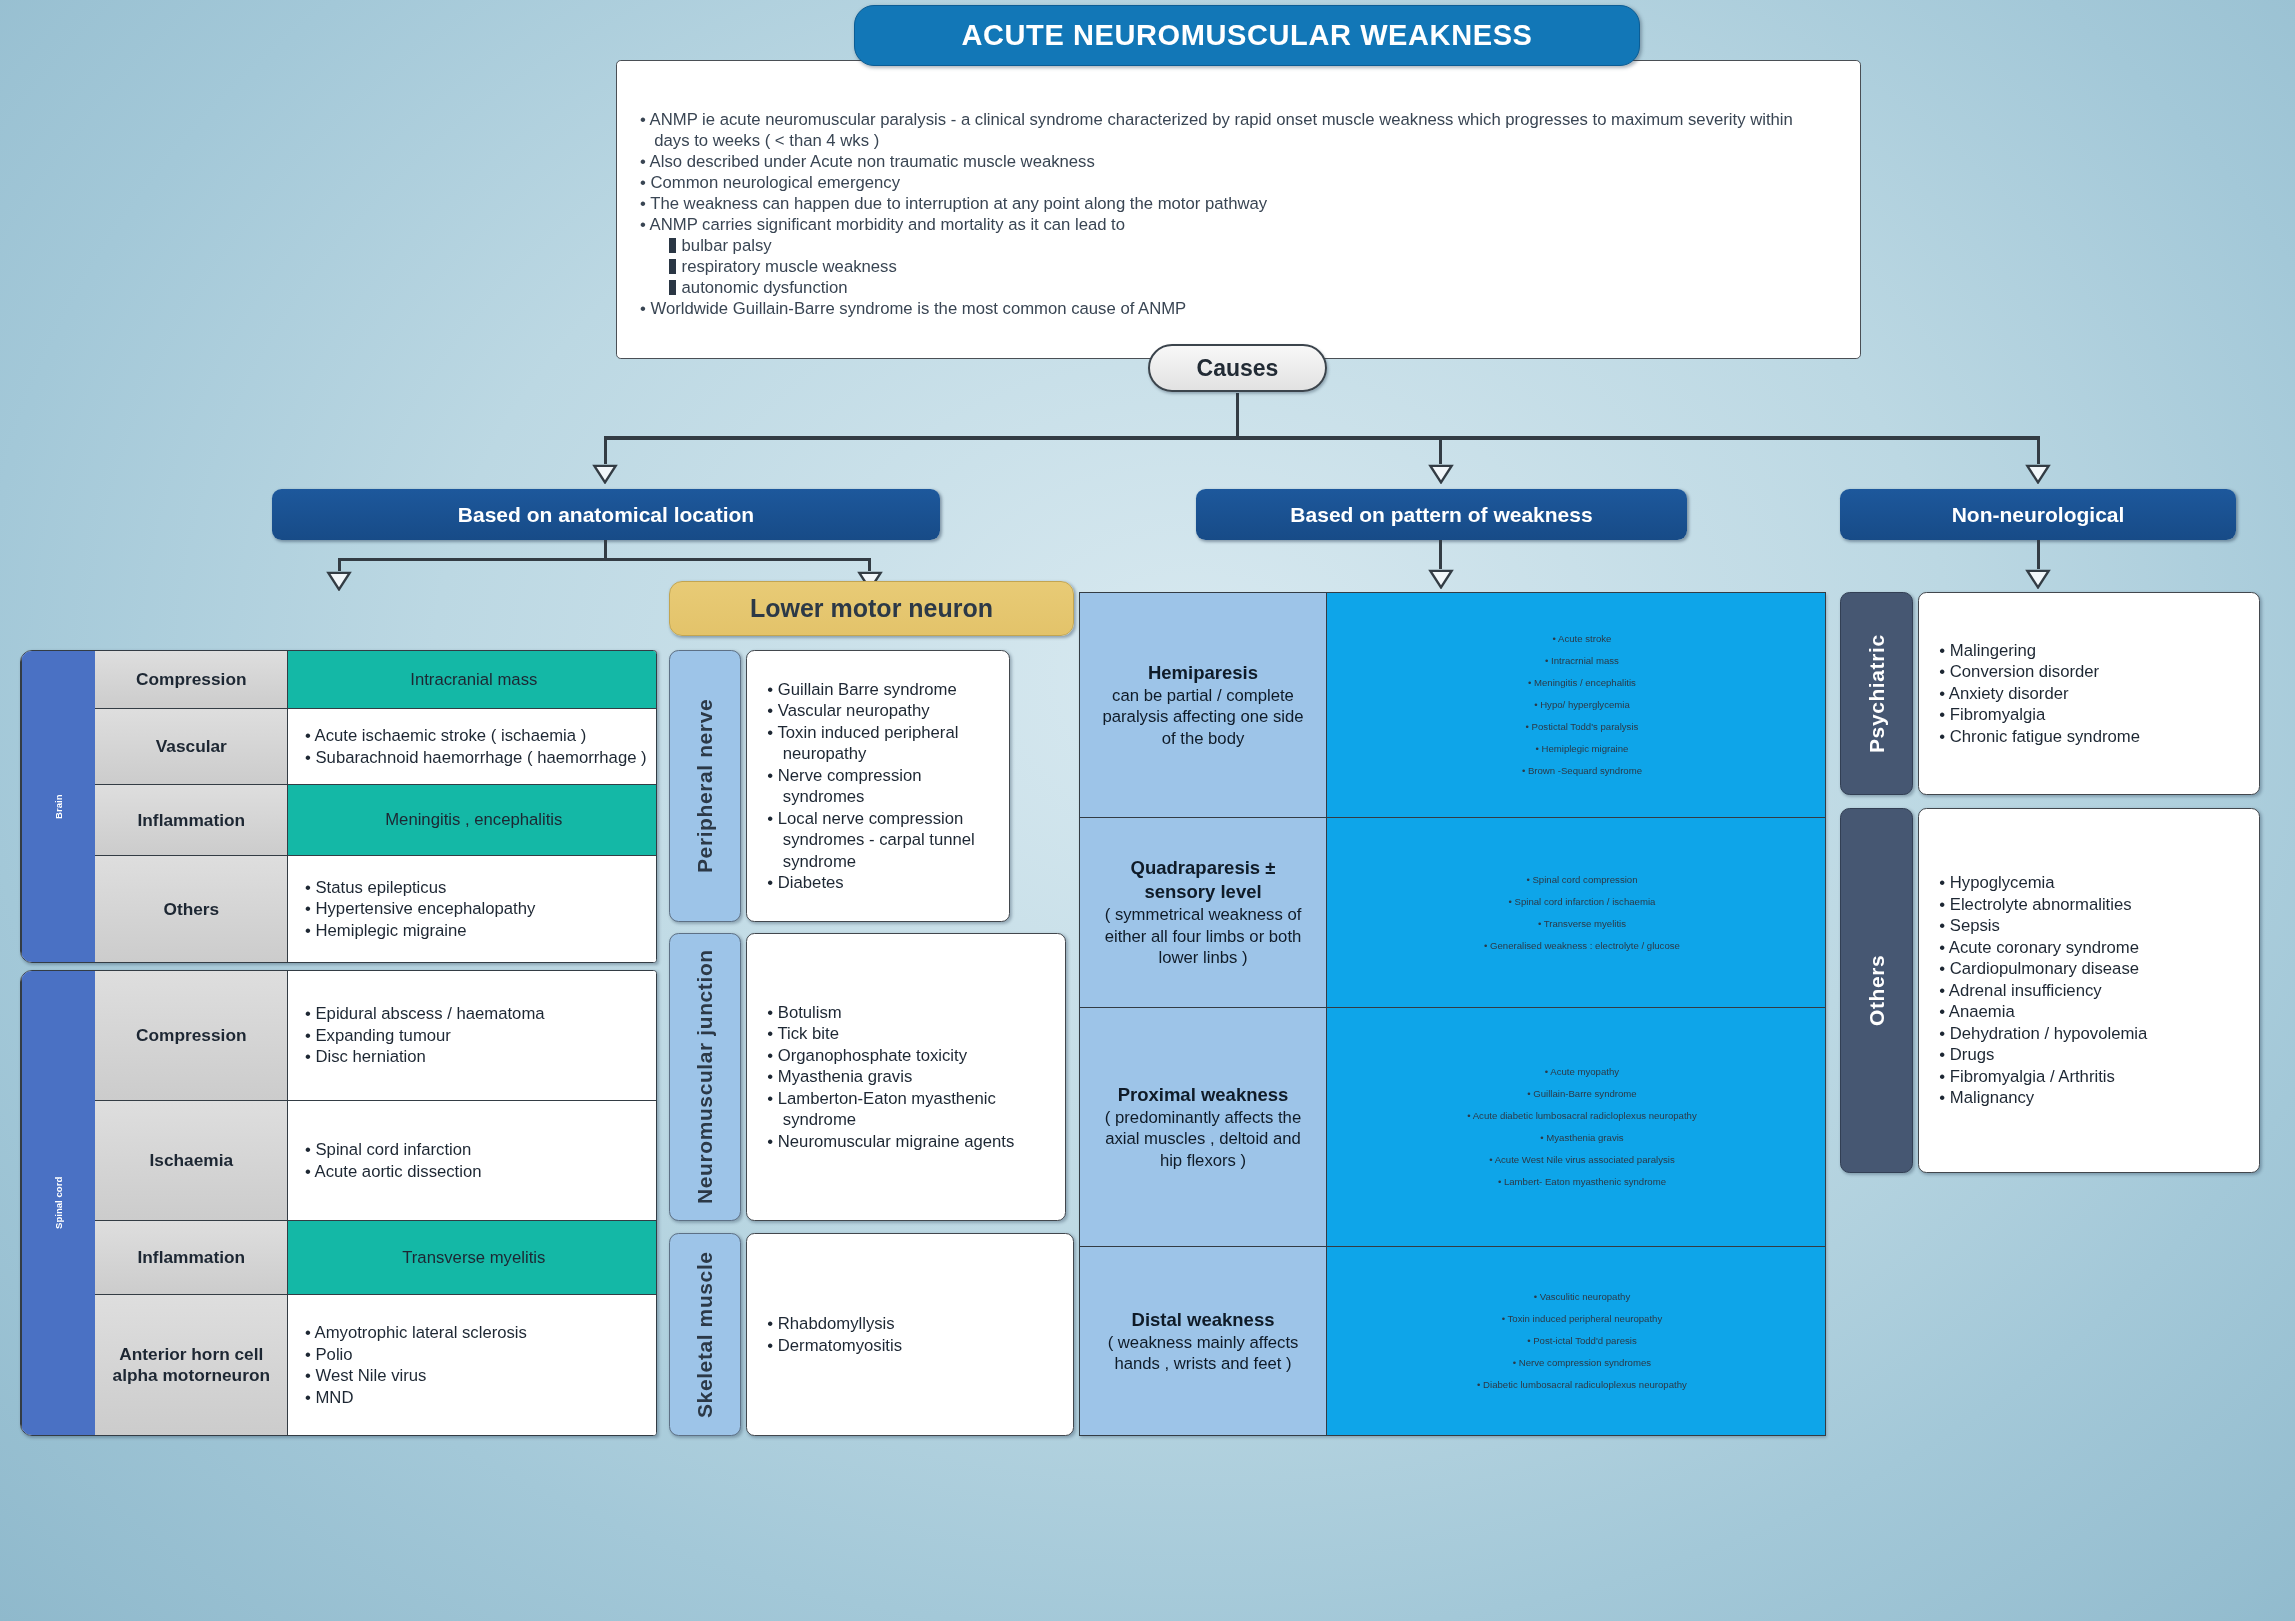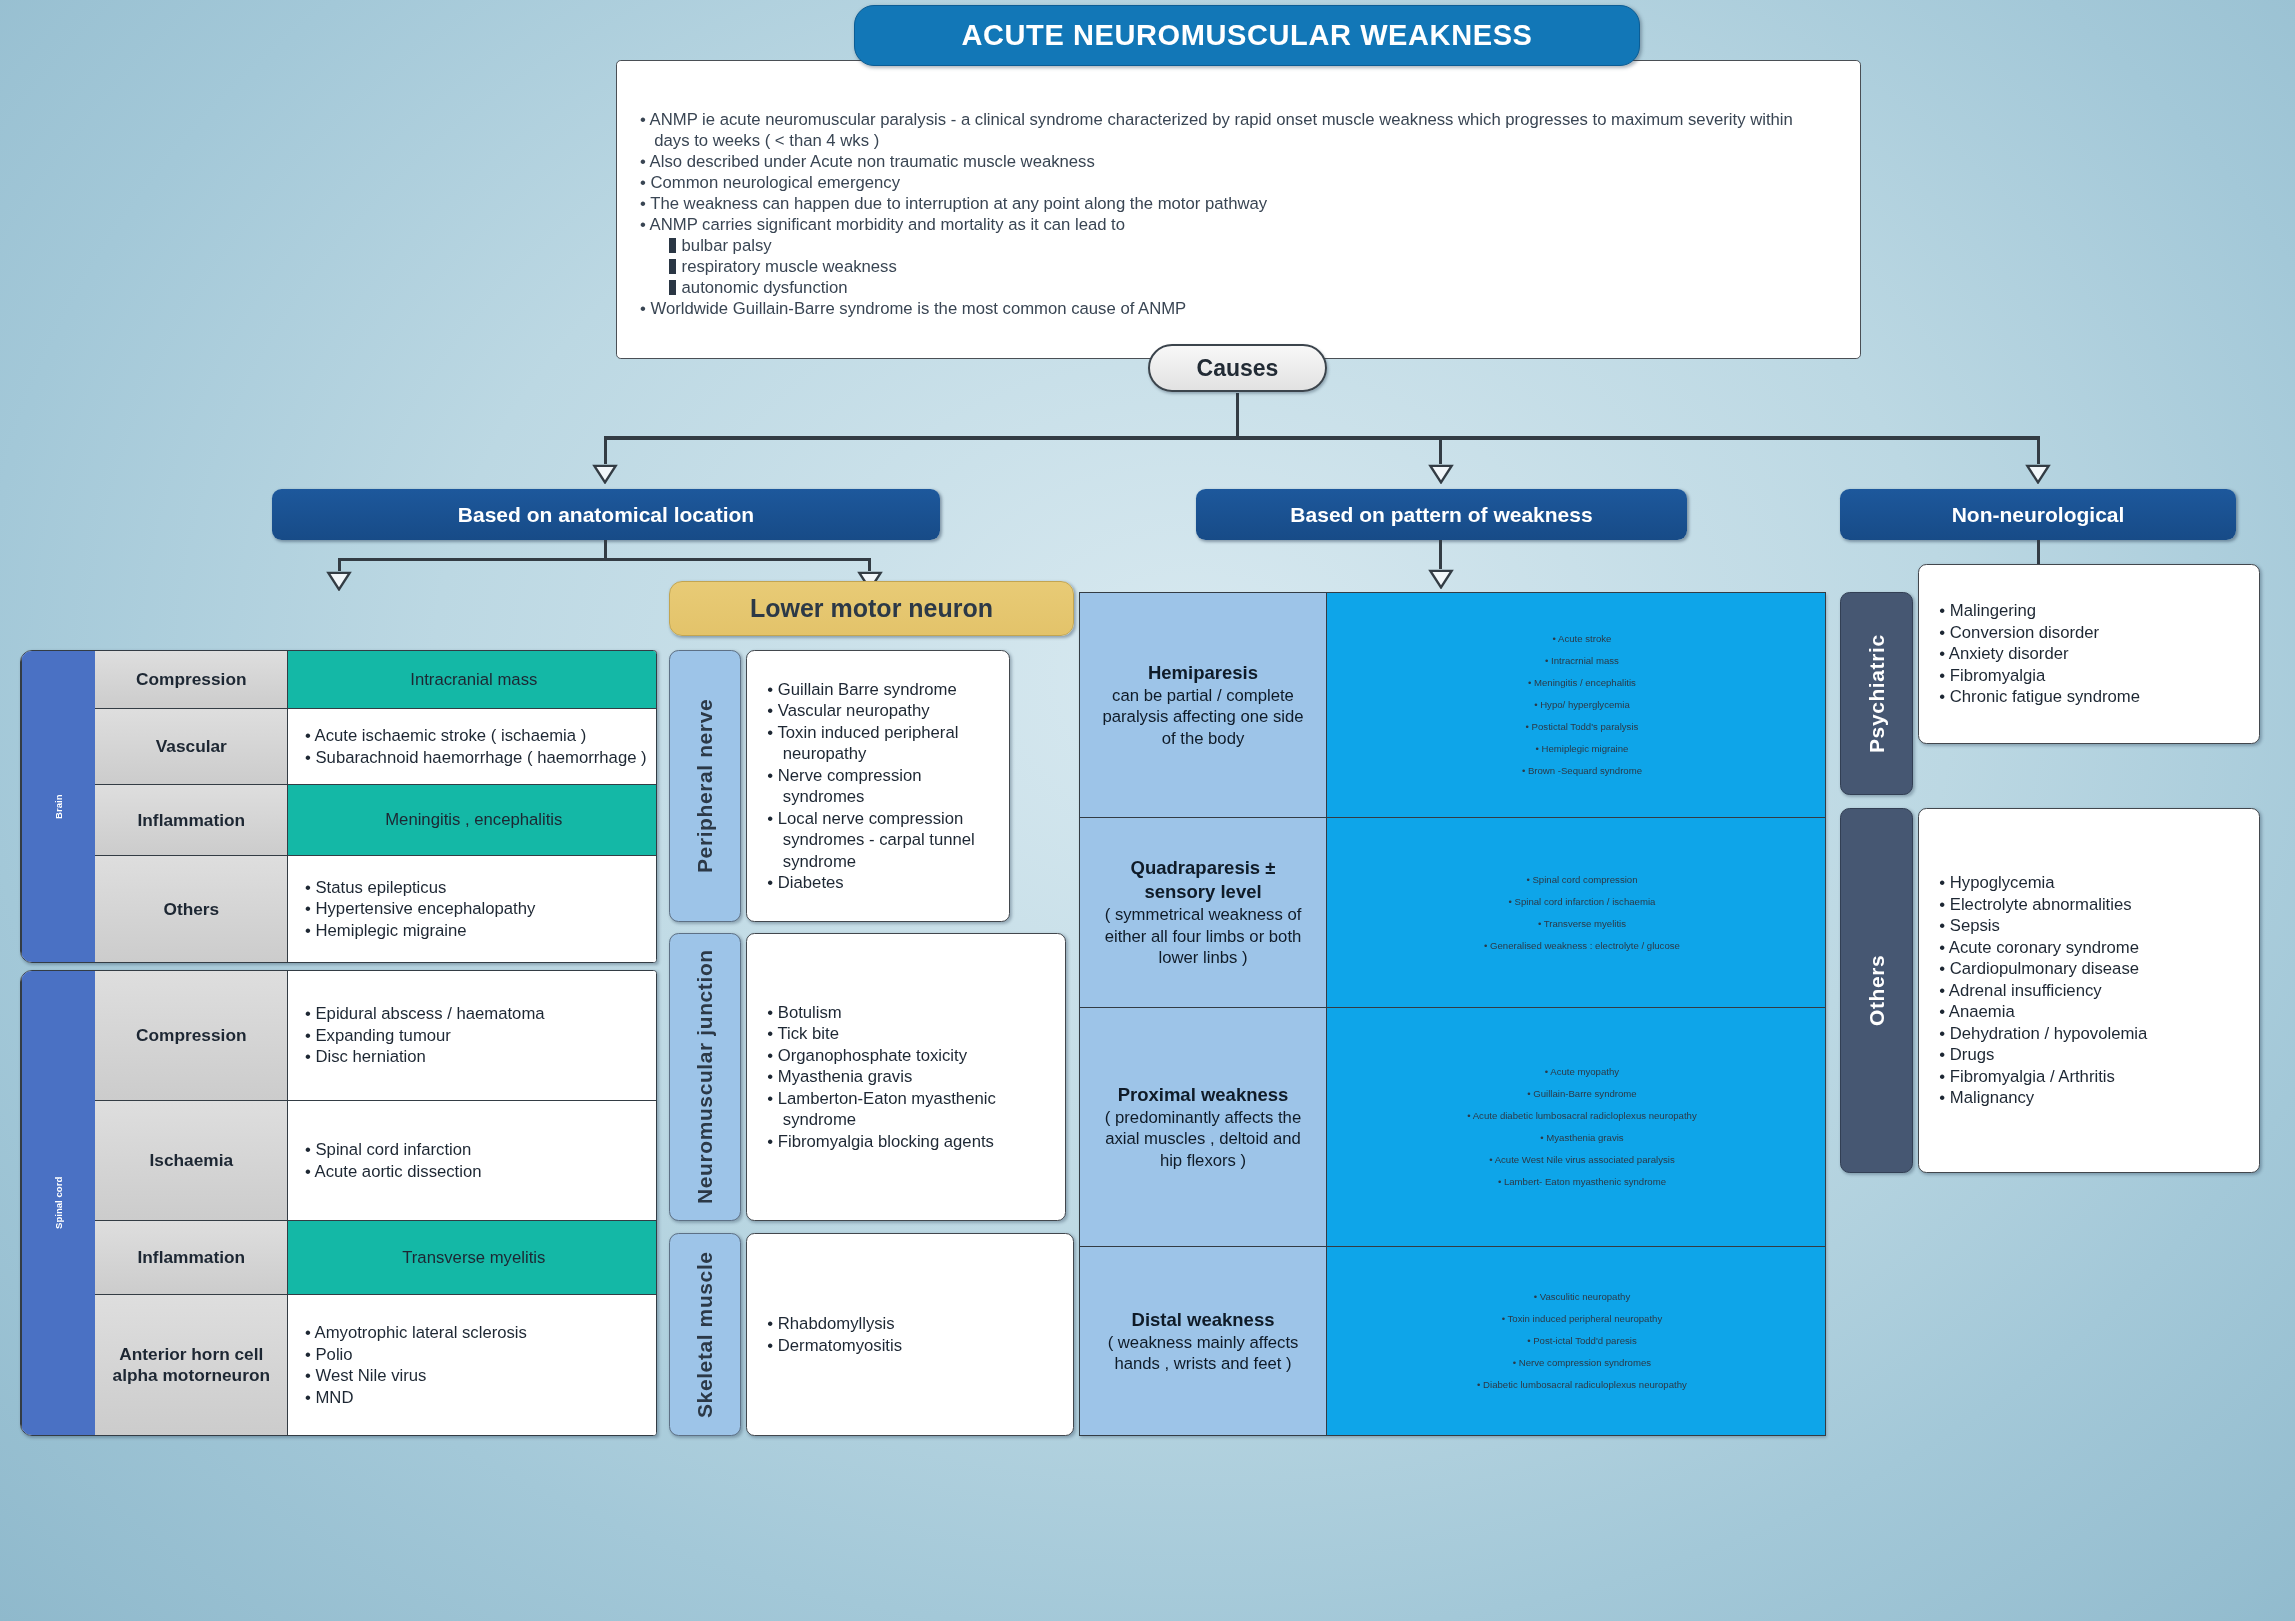--- a/index.html
+++ b/index.html
@@ -280,21 +280,21 @@
   <div class="abs side-tag tag-blue" style="left:669px;top:933px;width:72px;height:288px;">
     <div class="vlabel">Neuromuscular junction</div>
   </div>
   <div class="abs white-box" style="left:746px;top:933px;width:320px;height:288px;">
     <ul class="blist">
       <li>Botulism</li>
       <li>Tick bite</li>
       <li>Organophosphate toxicity</li>
       <li>Myasthenia gravis</li>
       <li>Lamberton-Eaton myasthenic syndrome</li>
-      <li>Fibromyalgia blocking agents</li>
+      <li>Neuromuscular migraine agents</li>
     </ul>
   </div>
 
   <div class="abs side-tag tag-blue" style="left:669px;top:1233px;width:72px;height:203px;">
     <div class="vlabel">Skeletal muscle</div>
   </div>
   <div class="abs white-box" style="left:746px;top:1233px;width:328px;height:203px;">
     <ul class="blist">
       <li>Rhabdomyllysis</li>
       <li>Dermatomyositis</li>
@@ -367,21 +367,21 @@
           <li>Nerve compression syndromes</li>
           <li>Diabetic lumbosacral radiculoplexus neuropathy</li>
         </ul>
       </div>
     </div>
   </div>
 
   <div class="abs side-tag tag-slate" style="left:1840px;top:592px;width:73px;height:203px;">
     <div class="vlabel">Psychiatric</div>
   </div>
-  <div class="abs white-box" style="left:1918px;top:564px;width:342px;height:180px;">
+  <div class="abs white-box" style="left:1918px;top:592px;width:342px;height:203px;">
     <ul class="blist">
       <li>Malingering</li>
       <li>Conversion disorder</li>
       <li>Anxiety disorder</li>
       <li>Fibromyalgia</li>
       <li>Chronic fatigue syndrome</li>
     </ul>
   </div>
 
   <div class="abs side-tag tag-slate" style="left:1840px;top:808px;width:73px;height:365px;">

